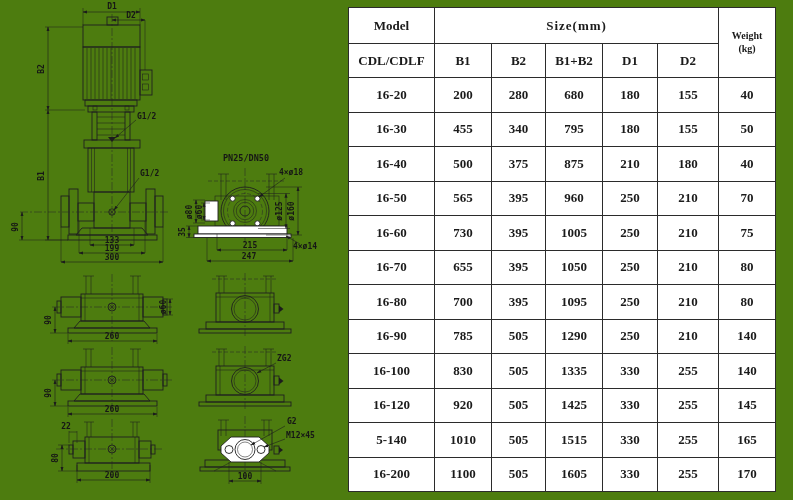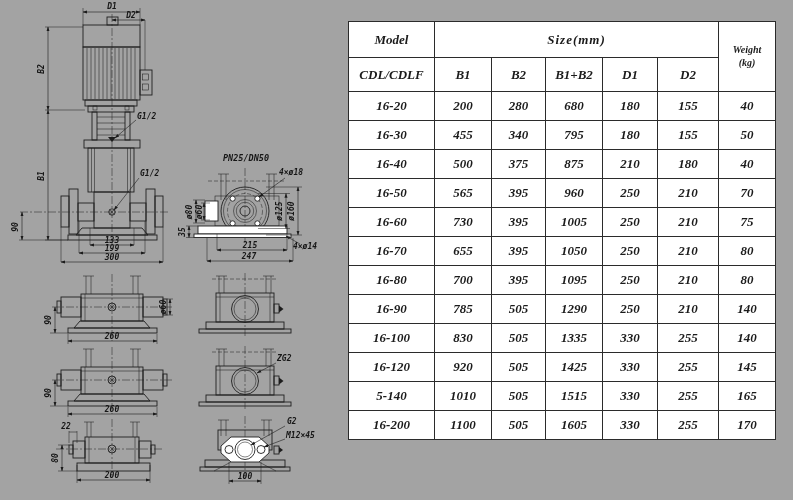--- a/index.html
+++ b/index.html
@@ -1,31 +1,31 @@
 <!DOCTYPE html>
 <html><head>
 <meta charset="utf-8">
 <style>
   html,body{margin:0;padding:0;background:#fff;}
-  .stage{position:relative;width:793px;height:500px;background:#a3a3a3;overflow:hidden;
-         font-family:"Liberation Serif",serif;color:#1c1c1c;font-style:italic;}
+  .stage{position:relative;width:793px;height:500px;background:#4d7c0f;overflow:hidden;
+         font-family:"Liberation Serif",serif;color:#1c1c1c;}
   svg{position:absolute;left:0;top:0;}
   svg text{font-family:"DejaVu Sans Mono",monospace;font-size:8px;font-weight:bold;fill:#161616;}
   svg .big{font-size:8.5px;}
   .ln{stroke:#1f1f1f;stroke-width:0.9;fill:none;}
   .fw{fill:#fff;stroke:#1f1f1f;stroke-width:0.9;}
   .thin{stroke:#1f1f1f;stroke-width:0.55;fill:none;}
   .cl{stroke:#2a2a2a;stroke-width:0.55;fill:none;stroke-dasharray:8 2 2 2;}
   .dash{stroke:#2a2a2a;stroke-width:0.55;fill:none;stroke-dasharray:4 2;}
   .dl{stroke:#1c1c1c;stroke-width:0.6;fill:none;marker-start:url(#ar);marker-end:url(#ar);}
   .ld{stroke:#1c1c1c;stroke-width:0.6;fill:none;marker-end:url(#ar);}
   .ext{stroke:#1c1c1c;stroke-width:0.5;fill:none;}
   .blk{fill:#1c1c1c;}
   
-  table.spec{position:absolute;left:348px;top:21px;width:427px;height:419px;
+  table.spec{position:absolute;left:348px;top:7px;width:427px;height:485px;
              border-collapse:collapse;table-layout:fixed;background:#fff;}
   table.spec td{border:1px solid #2b2b2b;text-align:center;vertical-align:middle;
                 padding:0;font-weight:bold;font-size:13px;color:#1b1b1b;}
   table.spec{border:1.5px solid #2b2b2b;}
   td.h1{font-size:14px;}
   td.size-h{font-size:15px;letter-spacing:1px;}
   td.wcell span{display:block;line-height:1.25;font-size:10px;}
 </style>
 </head>
 <body>

